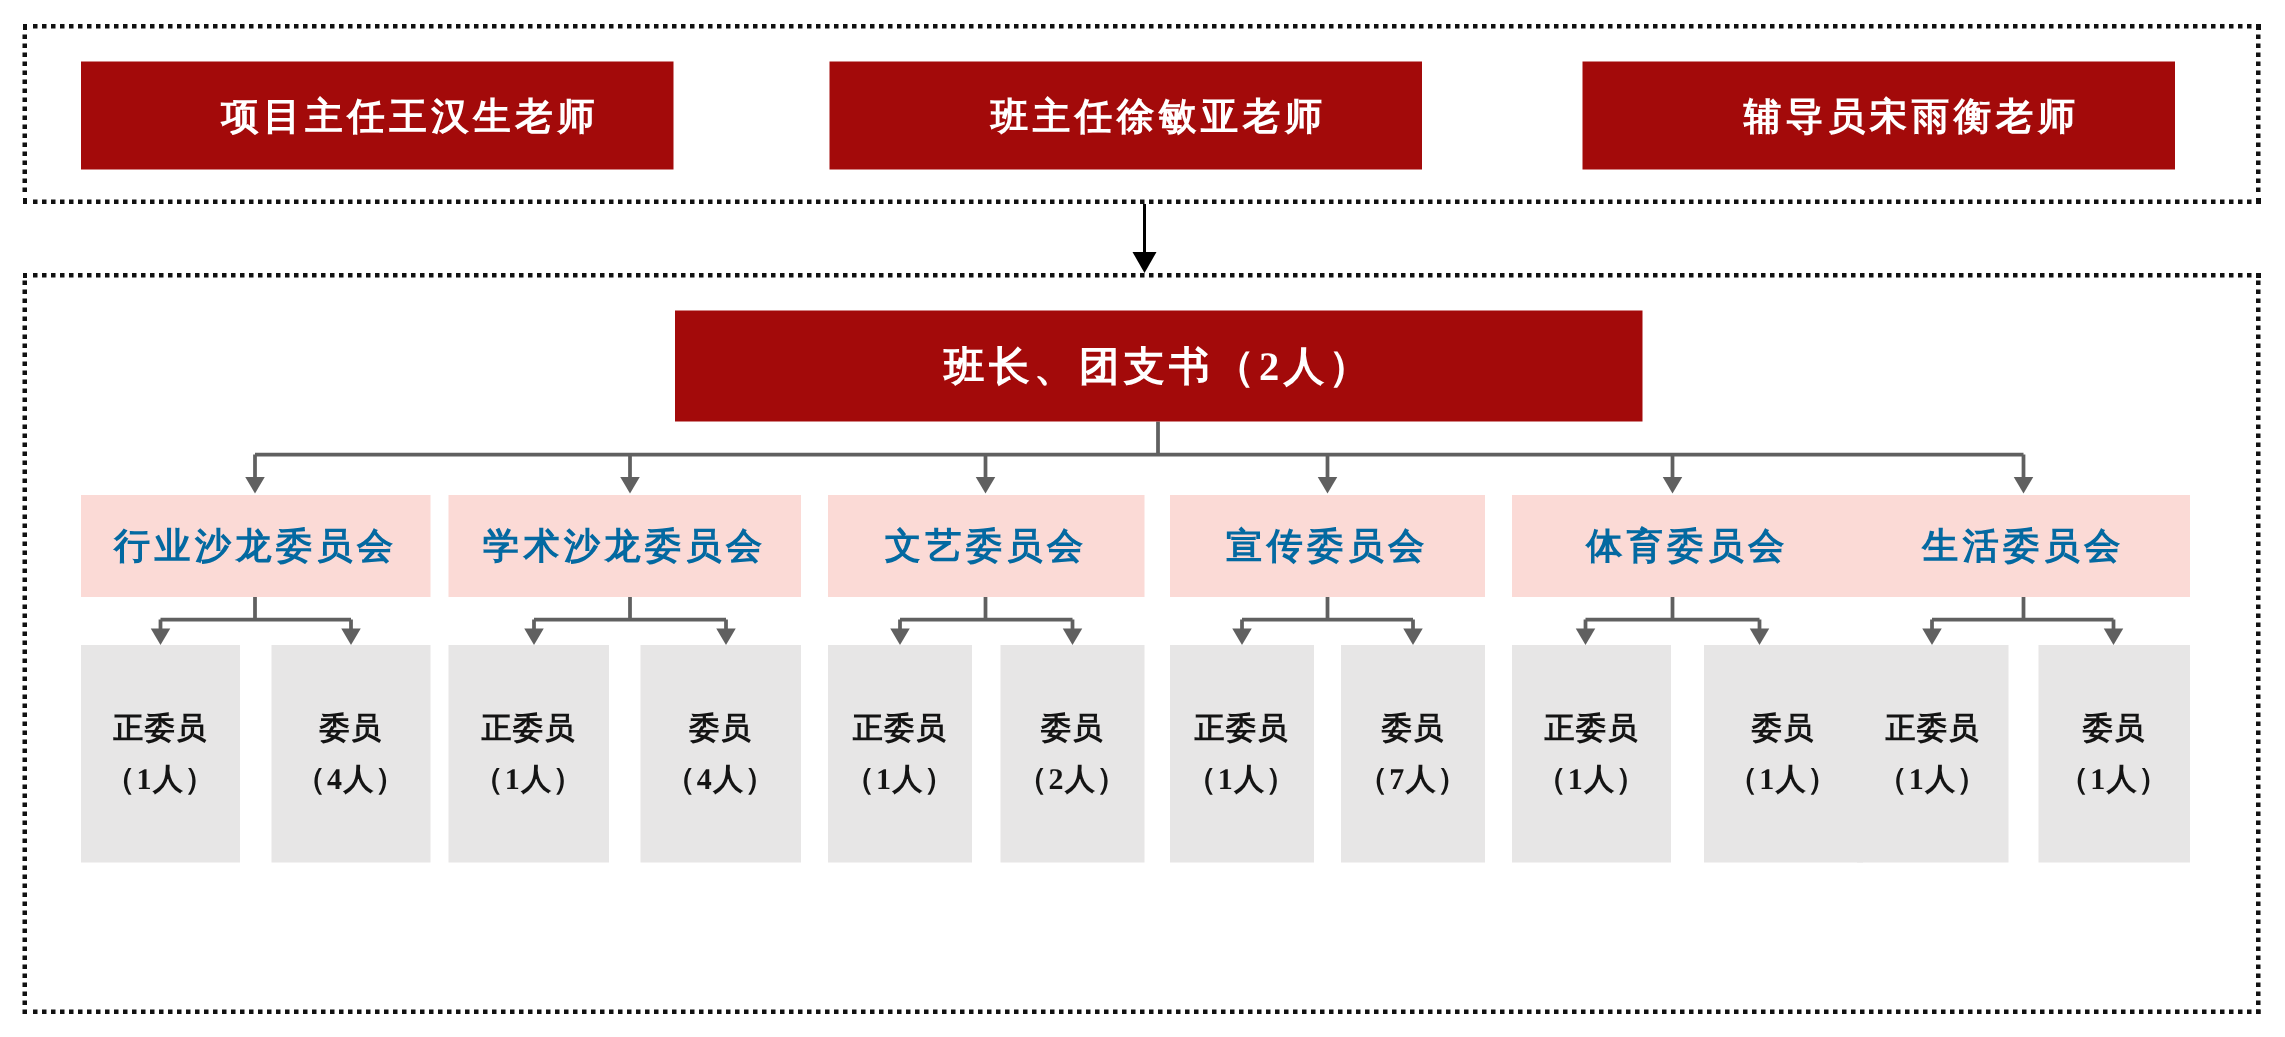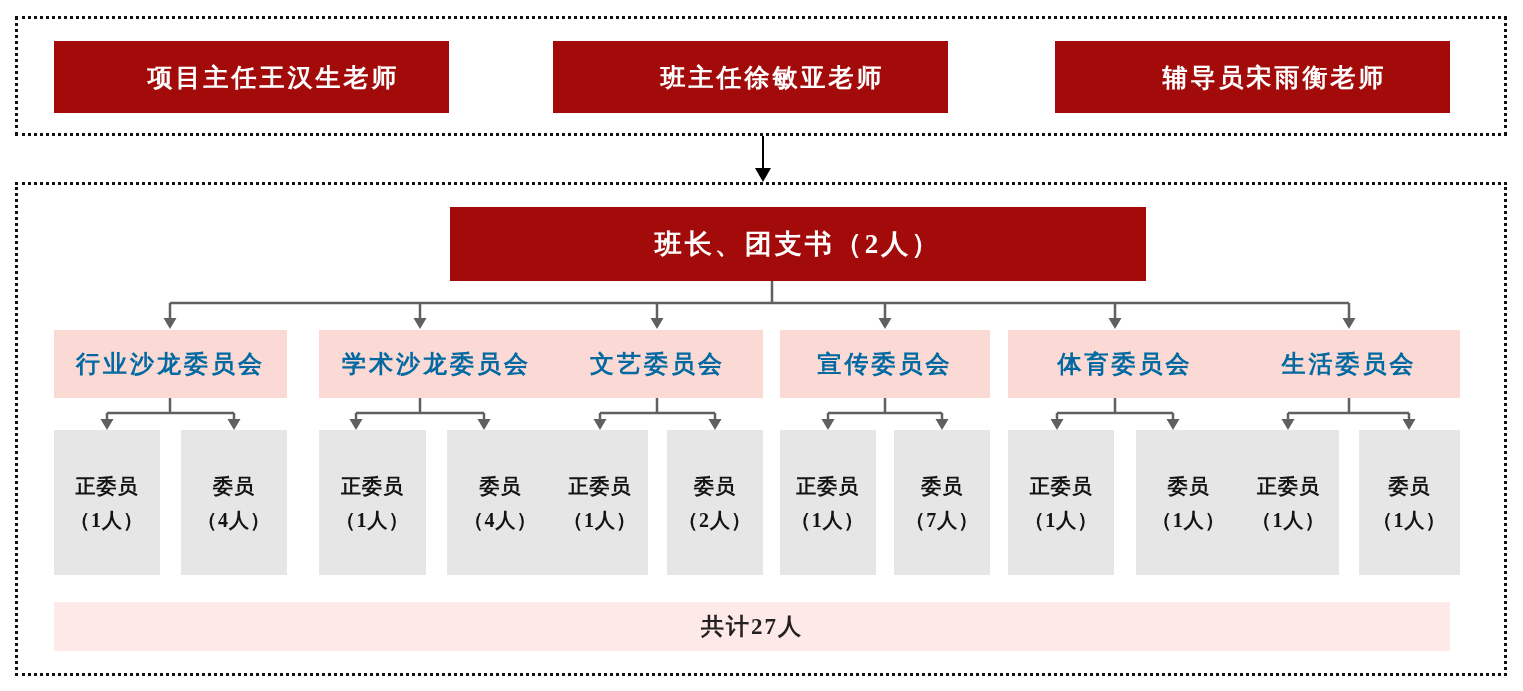--- a/index.html
+++ b/index.html
@@ -14,21 +14,21 @@
   .top-frame    { left:15px; top:16px;  width:1492px; height:120px; }
   .bottom-frame { left:15px; top:182px; width:1492px; height:494px; }
 
   .redbox {
     position:absolute; background:var(--dark-red,#A30A0A); color:#ffffff;
     display:flex; align-items:center; justify-content:center;
     letter-spacing:3px; text-align:center;
   }
   .teacher { top:41px; width:395px; height:72px; font-size:25px;padding-left:44px; }
   .t1 { left:54px; } .t2 { left:553px; } .t3 { left:1055px; }
-  .leader { left:450px; top:207px; width:696px; height:74px; font-size:27px; }
+  .leader { left:450px; top:207px; width:645px; height:74px; font-size:27px; }
 
   .cell { position:absolute; top:330px; }
   .committee {
     width:100%; height:68px; background:var(--pink,#FBDAD6);
     color:#0369a1; display:flex; align-items:center; justify-content:center;
     font-size:24px; letter-spacing:3px; white-space:nowrap;
   }
   .pair { position:absolute; left:0; right:0; top:100px; height:145px; }
   .member {
     position:absolute; top:0; width:45.5%; height:145px;
@@ -131,21 +131,21 @@
         <span>正委员</span>
         <span>（1人）</span>
       </div>
       <div class="member right">
         <span>委员</span>
         <span>（4人）</span>
       </div>
     </div>
   </div>
 
-  <div class="cell" style="left:319px;width:235px;">
+  <div class="cell" style="left:299px;width:235px;">
     <div class="committee">
       <span>学术沙龙委员会</span>
     </div>
     <div class="pair">
       <div class="member left">
         <span>正委员</span>
         <span>（1人）</span>
       </div>
       <div class="member right">
         <span>委员</span>
@@ -211,17 +211,14 @@
         <span>正委员</span>
         <span>（1人）</span>
       </div>
       <div class="member right">
         <span>委员</span>
         <span>（1人）</span>
       </div>
     </div>
   </div>
 
-  <div class="total-bar">
-    <span>共计27人</span>
-  </div>
 
 </div>
 
 </body></html>

